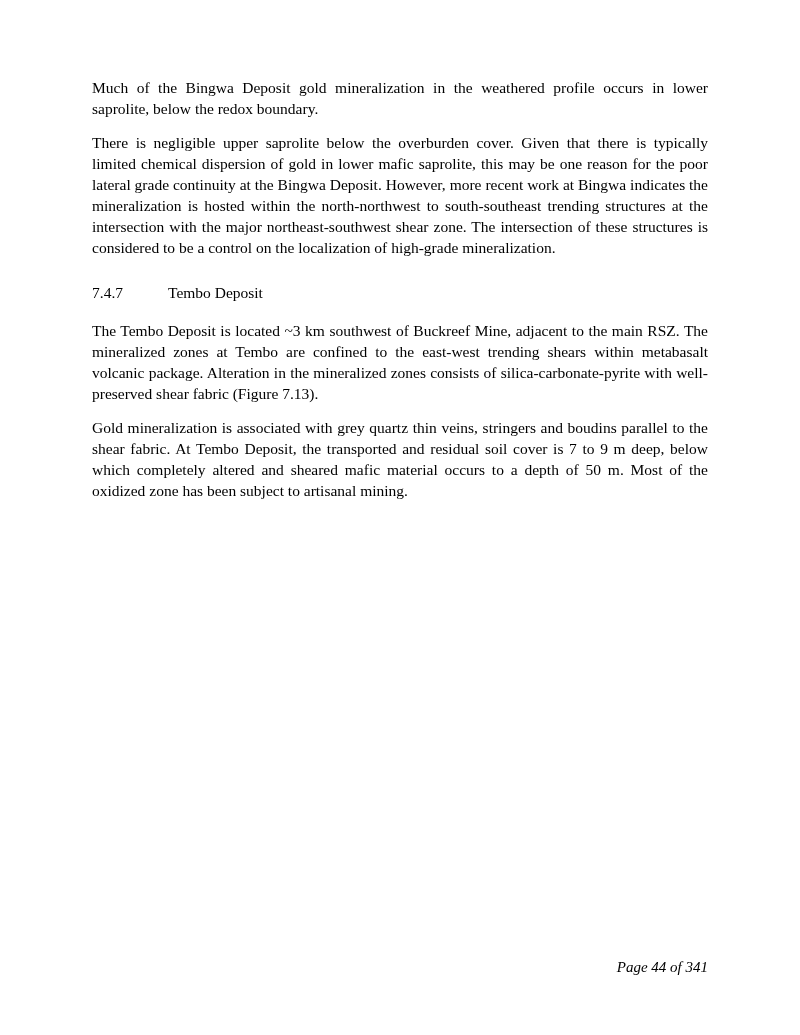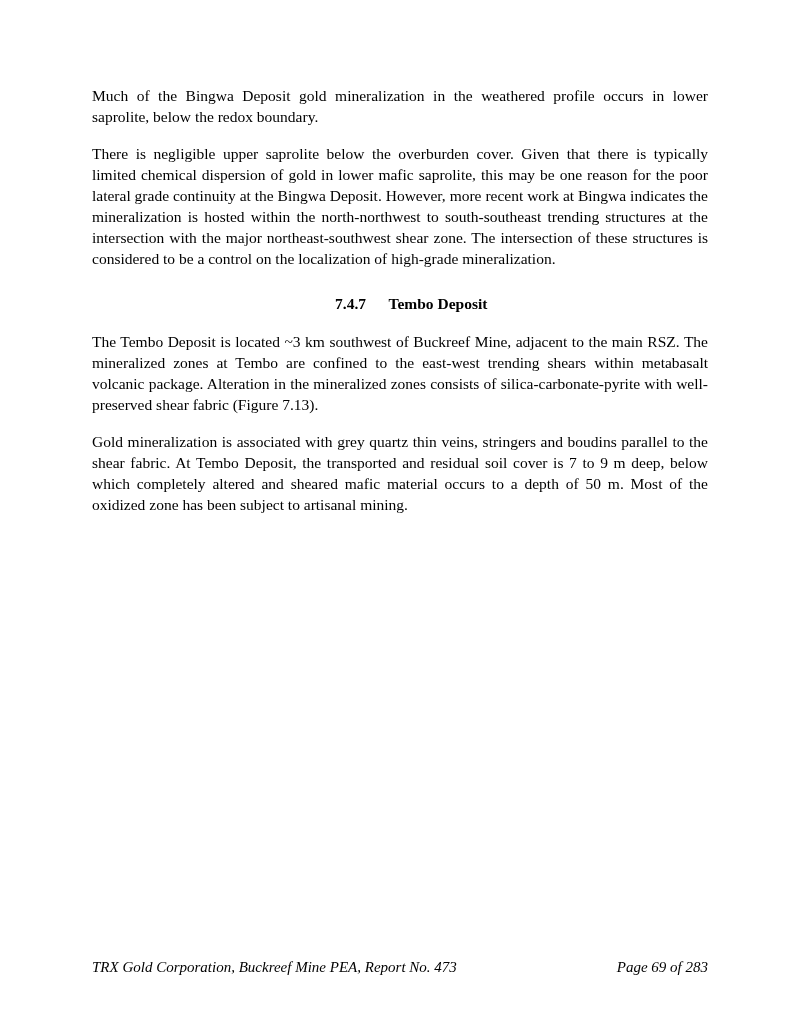--- a/index.html
+++ b/index.html
@@ -19,28 +19,28 @@
   .content {
     position: absolute;
     top: 69px;
     left: 92px;
     width: 616px;
   }
   .para {
     font-size: 15.5px;
     line-height: 21px;
     text-align: justify;
-    margin: 16px 0 13px 0;
+    margin: 8px 0 13px 0;
   }
   .section-heading {
     font-size: 15.5px;
     line-height: 21px;
-    font-weight: bold;
+    font-weight: normal;
     margin: 24px 0 17px 0;
-    text-align: center;
+    text-align: left;
   }
   .section-heading .sec-num {
     display: inline-block;
     width: 76px;
   }
   .page-footer {
     position: absolute;
     left: 92px;
     width: 616px;
     top: 957px;
@@ -73,17 +73,16 @@
       <span class="sec-num">7.4.7</span><span>Tembo Deposit</span>
     </h2>
 
     <p class="para">The Tembo Deposit is located ~3 km southwest of Buckreef Mine, adjacent to the main RSZ. The mineralized zones at Tembo are confined to the east-west trending shears within metabasalt volcanic package. Alteration in the mineralized zones consists of silica-carbonate-pyrite with well-preserved shear fabric (Figure 7.13).</p>
 
     <p class="para">Gold mineralization is associated with grey quartz thin veins, stringers and boudins parallel to the shear fabric. At Tembo Deposit, the transported and residual soil cover is 7 to 9 m deep, below which completely altered and sheared mafic material occurs to a depth of 50 m. Most of the oxidized zone has been subject to artisanal mining.</p>
 
   </div>
 
   <div class="page-footer">
-    <div class="footer-left-line">TRX Gold Corporation, Buckreef Mine PEA, Report No. 473</div>
-    <div class="footer-page-num">Page 69 of 283</div>
+    <div class="footer-page-num">Page 44 of 341</div>
   </div>
 
 </div>
 
 </body></html>

